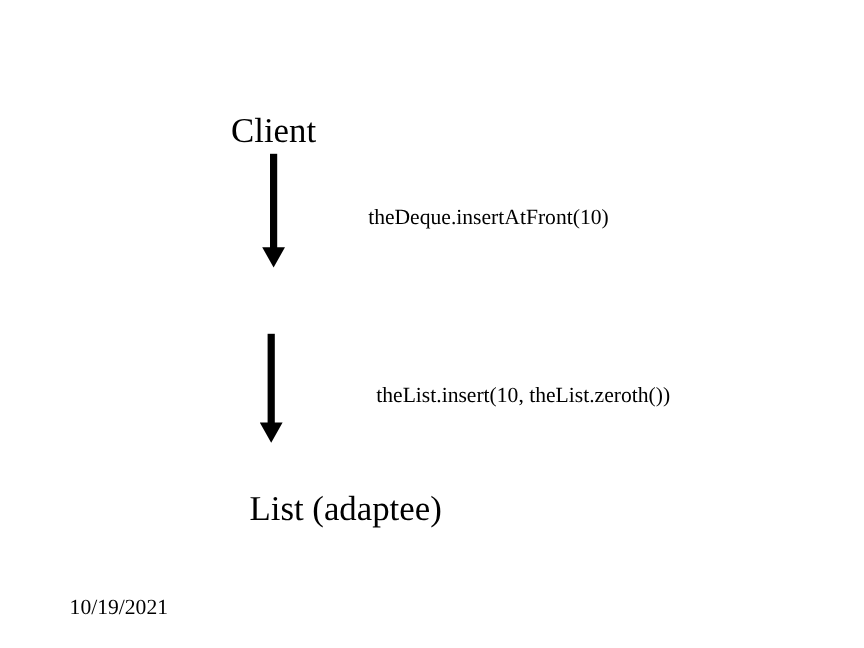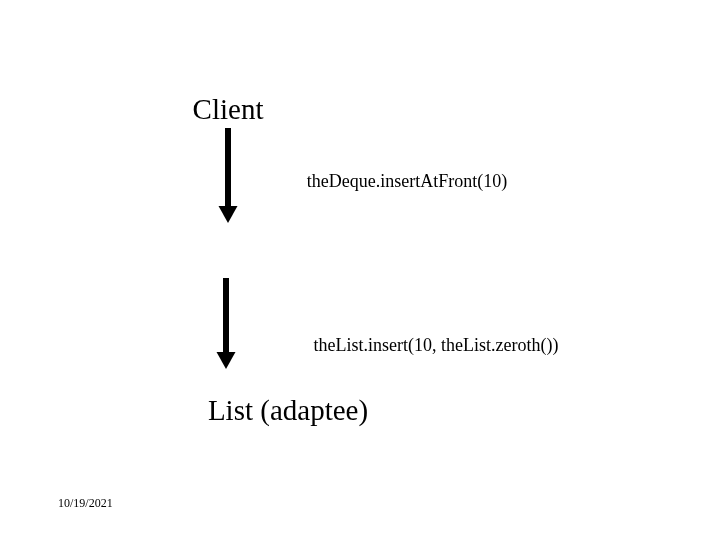--- a/index.html
+++ b/index.html
@@ -38,21 +38,21 @@
     text-align: center;
     transform: translateX(-50%);
   }
   .arrow {
     position: absolute;
     display: block;
   }
   .footer-text {
     position: absolute;
     font-family: "Liberation Serif", "DejaVu Serif", serif;
-    font-size: 12px;
+    font-size: 18px;
     line-height: 1.1;
     color: #000000;
     white-space: nowrap;
   }
   #footer-date {
     left: 58px;
     top: 497px;
   }
   #footer-page {
     left: 648px;
@@ -72,21 +72,21 @@
   </svg>
 
   <div class="call-label" style="left:407px; top:172px;">theDeque.insertAtFront(10)</div>
 
 
   <svg class="arrow" style="left:212px; top:278px;" width="28" height="94" viewBox="0 0 28 94">
     <rect x="11" y="0" width="6" height="76" fill="#000000"></rect>
     <polygon points="4.5,74 23.5,74 14,91" fill="#000000"></polygon>
   </svg>
 
-  <div class="call-label" style="left:436px; top:336px;">theList.insert(10, theList.zeroth())</div>
+  <div class="call-label" style="left:436px; top:320px;">theList.insert(10, theList.zeroth())</div>
 
-  <div class="node-label" style="left:288px; top:395px;">List (adaptee)</div>
+  <div class="node-label" style="left:288px; top:409px;">List (adaptee)</div>
 
   <div class="footer-text" id="footer-date">10/19/2021</div>
 
   <div class="footer-text" id="footer-page">10</div>
 
 </div>
 
 </body></html>

